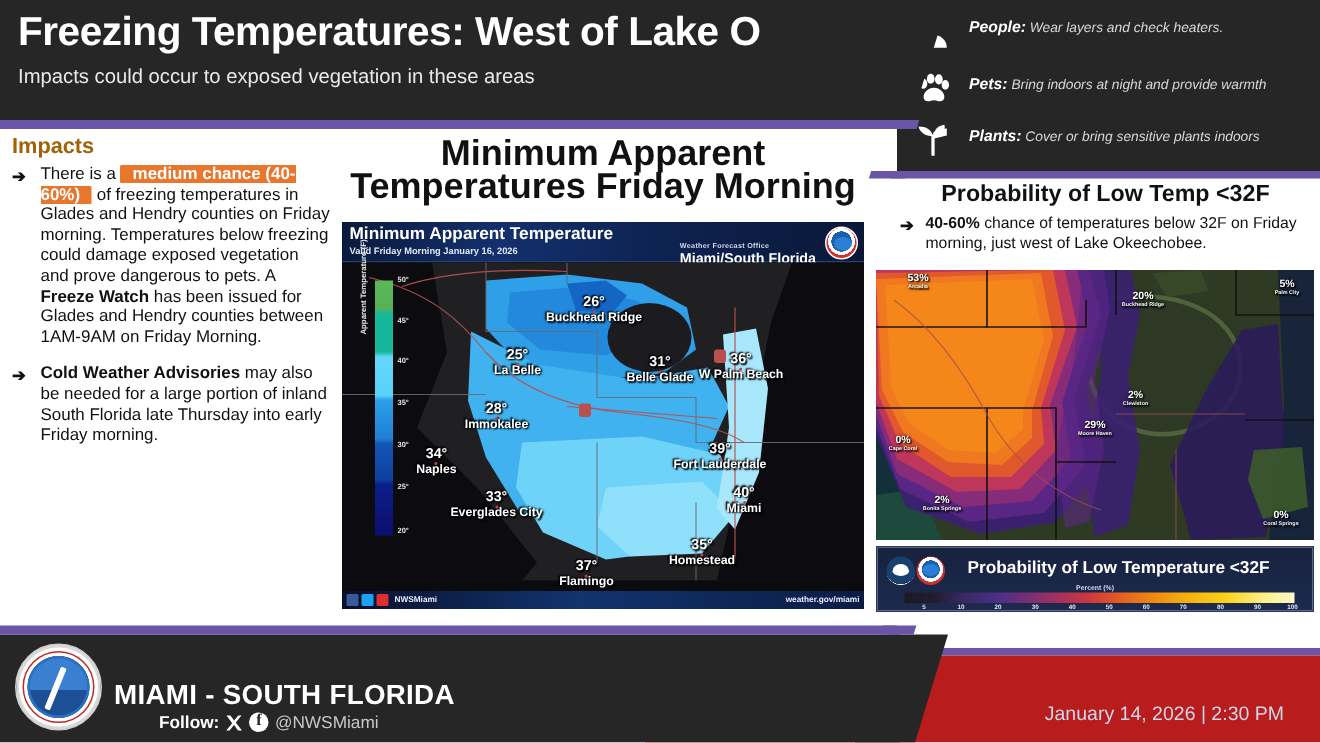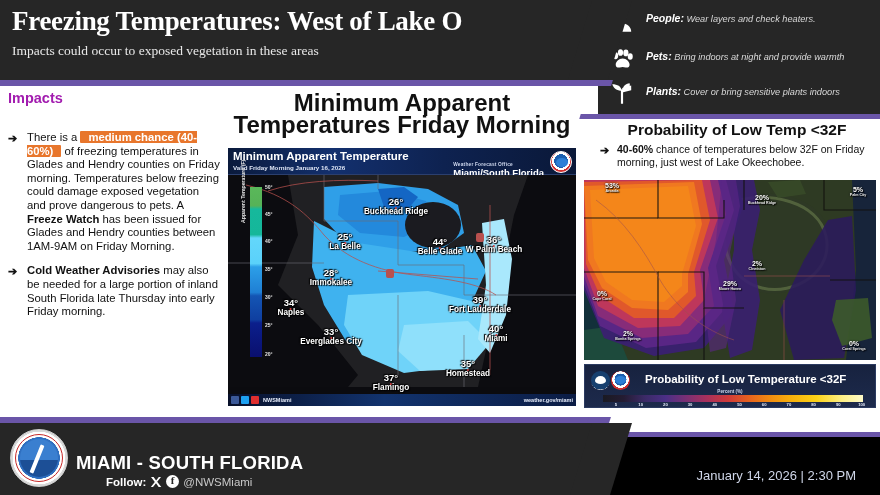--- a/index.html
+++ b/index.html
@@ -7,21 +7,21 @@
     width: 880px; height: 495px;
     background: #ffffff;
     font-family: "Liberation Sans", sans-serif;
     overflow: hidden;
   }
   #page { position: relative; width: 880px; height: 495px; background:#fff; }
 
   
   .header-left {
     position:absolute; left:0; top:0; width:598px; height:80px;
-    background:#262626; z-index:4;font-family:Liberation Serif, serif;
+    background:#262626; z-index:4;
   }
   .header-left::after{
     content:""; position:absolute; right:-22px; top:0; width:40px; height:80px;
     background:#262626; transform: skewX(-17deg); z-index:-1;
   }
   .hl-title{
     position:absolute; left:12px; top:6px;
     font-size:27px; font-weight:bold; color:#ffffff; letter-spacing:-0.3px;
     white-space:nowrap;
   }
@@ -59,21 +59,21 @@
     position:absolute; left:594px; top:114px; width:286px; height:5px;
     background:#6a55a8; z-index:6;
   }
   .accent-right::before{
     content:""; position:absolute; left:-14px; top:0; width:24px; height:5px;
     background:#6a55a8; transform:skewX(-17deg);
   }
 
   
   .impacts{ position:absolute; left:8px; top:90px; width:212px; }
-  .impacts-h{ font-size:14.5px; font-weight:bold; color:#a21caf; margin-bottom:25px; }
+  .impacts-h{ font-size:14.5px; font-weight:bold; color:#a16207; margin-bottom:4px; }
   .bullet-row{ position:relative; padding-left:19px; margin-bottom:11px; }
   .arrow{
     position:absolute; left:0; top:1px; font-size:11px; color:#111; font-weight:bold;
   }
   .bullet-txt{ font-size:11.3px; line-height:13.6px; color:#111; }
   .hl-orange{
     background:#E8762C; color:#ffffff; font-weight:bold;
     padding:0 8px; border-radius:1px;
   }
   .bold{ font-weight:bold; }
@@ -218,21 +218,21 @@
   .accent-bot{
     position:absolute; left:0; bottom:72px; width:598px; height:6px;
     background:#6a55a8; z-index:5;
   }
   .accent-bot::after{
     content:""; position:absolute; right:-12px; top:0; width:22px; height:6px;
     background:#6a55a8; transform:skewX(-17deg);
   }
   .banner-right{
     position:absolute; right:0; bottom:0; width:450px; height:58px;
-    background:#000000; z-index:2;text-align:center;
+    background:#b91c1c; z-index:2;text-align:center;
   }
   .accent-bot-r{
     position:absolute; right:0; bottom:58px; width:450px; height:5px;
     background:#6a55a8; z-index:2;
   }
   .accent-bot-r::before{
     content:""; position:absolute; left:-14px; top:0; width:24px; height:5px;
     background:#6a55a8; transform:skewX(-17deg);
   }
   .nws-logo{
@@ -414,21 +414,21 @@
         <span class="t">26°</span>
         <span class="dot"></span>
         <span class="n">Buckhead Ridge</span>
       </div>
       <div class="city" style="left:117px;top:57px;transform:translateX(-50%);">
         <span class="t">25°</span>
         <span class="dot"></span>
         <span class="n">La Belle</span>
       </div>
       <div class="city" style="left:212px;top:62px;transform:translateX(-50%);">
-        <span class="t">44°</span>
+        <span class="t">31°</span>
         <span class="dot"></span>
         <span class="n">Belle Glade</span>
       </div>
       <div class="city" style="left:266px;top:60px;transform:translateX(-50%);">
         <span class="t">36°</span>
         <span class="dot"></span>
         <span class="n">W Palm Beach</span>
       </div>
       <div class="city" style="left:103px;top:93px;transform:translateX(-50%);">
         <span class="t">28°</span>

